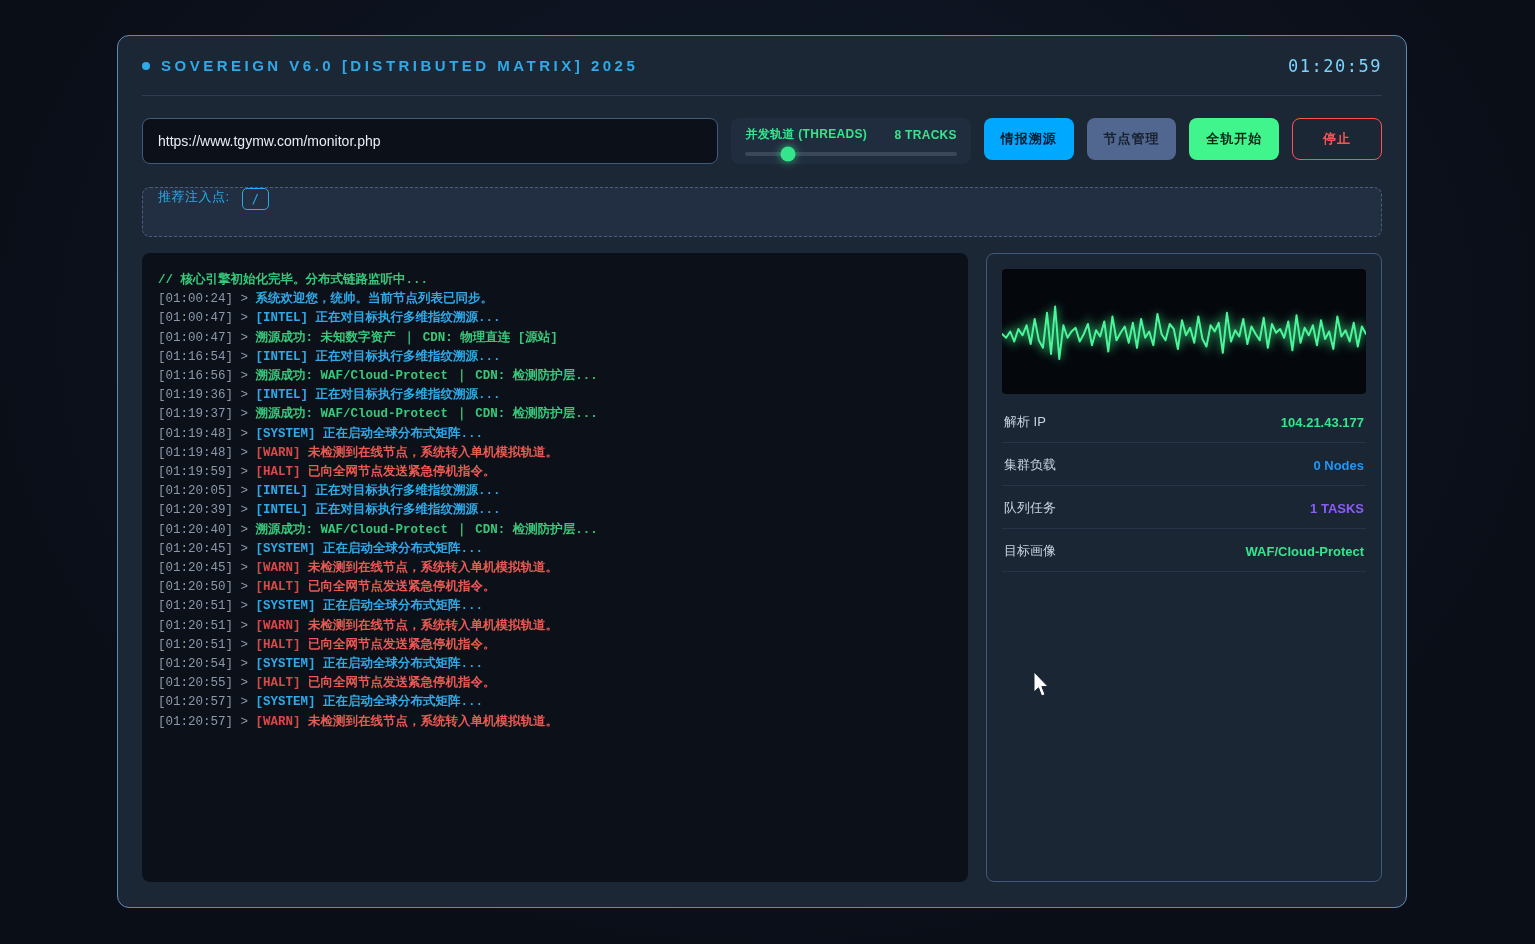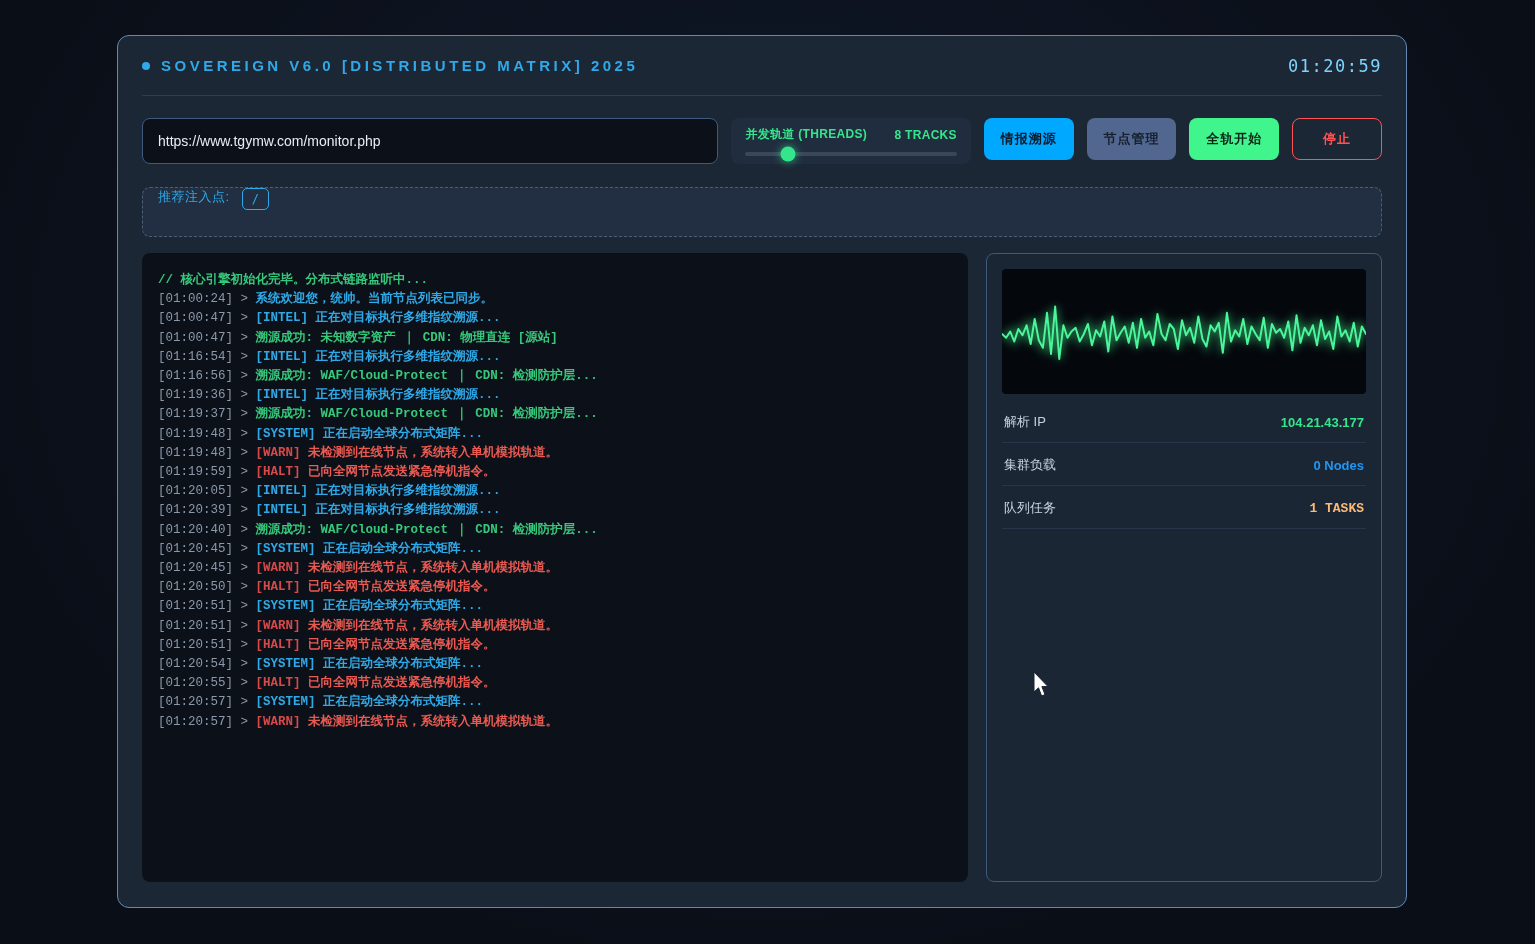--- a/index.html
+++ b/index.html
@@ -67,21 +67,21 @@
   .wave-box svg { display:block; width:100%; height:100%; }
   .wf-glow { fill:none; stroke:#3df58e; stroke-width:5; opacity:.45; filter:blur(4px); }
   .wf-line { fill:none; stroke:#4bf59a; stroke-width:2; stroke-linejoin:round; stroke-linecap:round; }
   .stats { margin-top:6px; }
   .stat-row { display:flex; justify-content:space-between; align-items:center;
     padding:13px 2px 11px; border-bottom:1px solid #27354a; font-size:13px; }
   .stat-label { color:#c8d3e0; }
   .stat-value { font-weight:700; }
   .stat-value.green { color:#35e58b; }
   .stat-value.blue  { color:#2196f3; }
-  .stat-value.white { color:#fdba74;font-family:Liberation Mono, monospace; }
+  .stat-value.white { color:#8b5cf6; }
   
   .cursor { position:absolute; left:1033px; top:672px; width:19px; height:26px; pointer-events:none; }
 </style>
 </head>
 <body>
 
 <div class="main">
 
   <div class="header">
     <div class="title">
@@ -155,20 +155,24 @@
             <span class="stat-value green">104.21.43.177</span>
           </div>
           <div class="stat-row">
             <span class="stat-label">集群负载</span>
             <span class="stat-value blue">0 Nodes</span>
           </div>
           <div class="stat-row">
             <span class="stat-label">队列任务</span>
             <span class="stat-value white">1 TASKS</span>
           </div>
+          <div class="stat-row">
+            <span class="stat-label">目标画像</span>
+            <span class="stat-value green">WAF/Cloud-Protect</span>
+          </div>
         </div>
     </div>
 
   </div>
 </div>
 
 <svg class="cursor" viewBox="0 0 19 26">
   <polygon points="1,0 1,20 5.5,15.8 8.6,24 12,22.6 8.9,14.6 15,14.6" fill="#ffffff" stroke="#1a2230" stroke-width="1"></polygon>
 </svg>
 

